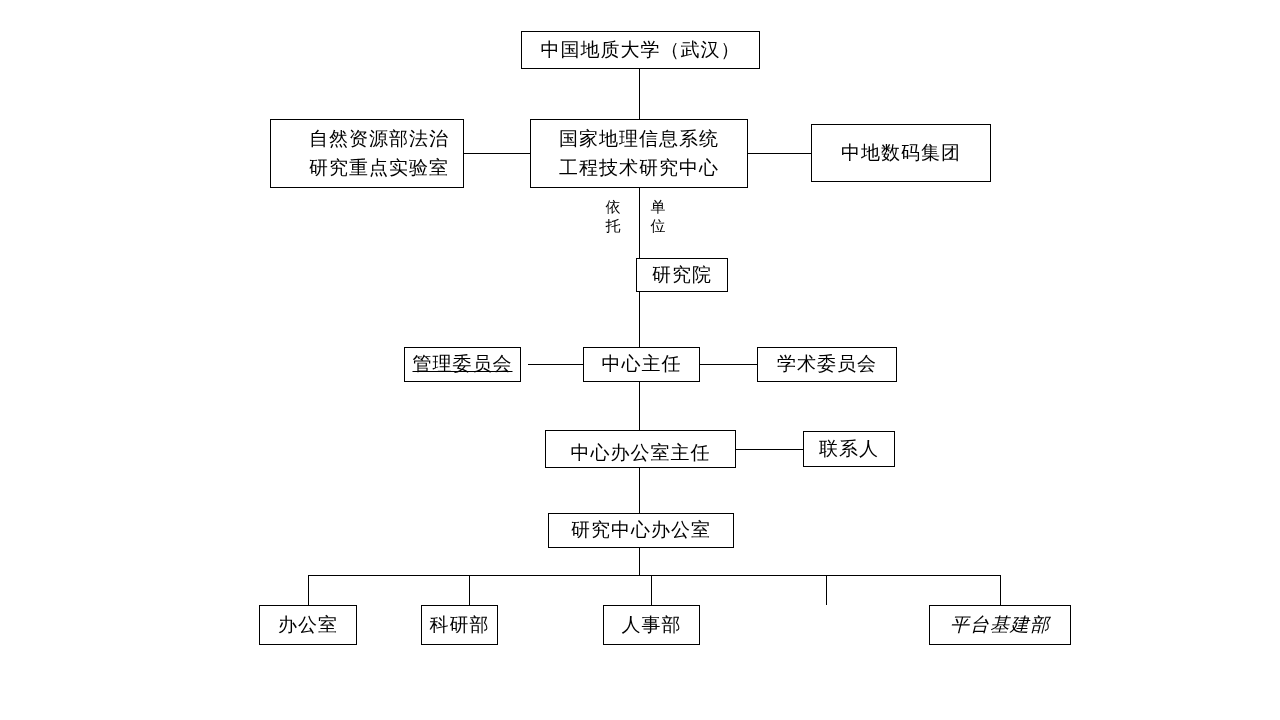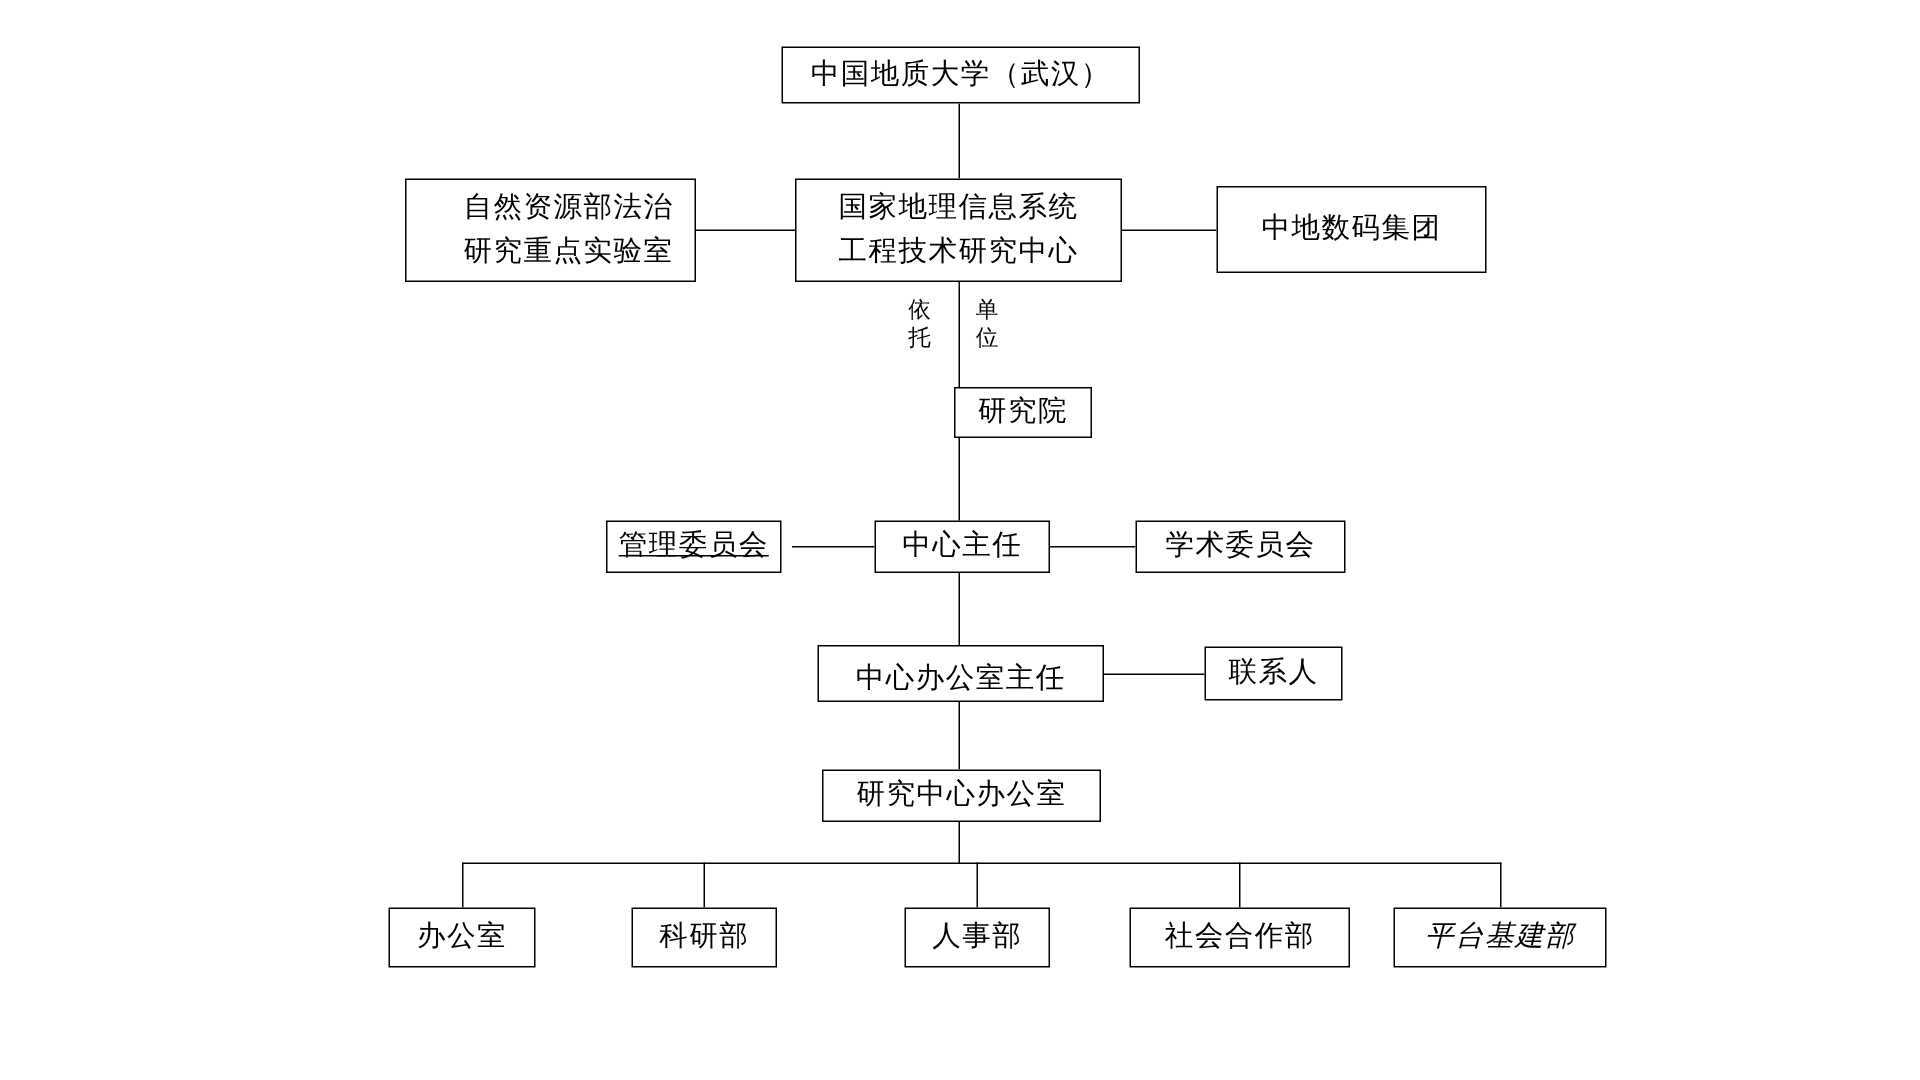--- a/index.html
+++ b/index.html
@@ -142,29 +142,26 @@
   </div>
 
   <div class="node" style="left:548px; top:513px; width:186px; height:35px;">
     <span class="ln">研究中心办公室</span>
   </div>
 
   <div class="node" style="left:259px; top:605px; width:98px; height:40px;">
     <span class="ln">办公室</span>
   </div>
 
-  <div class="node" style="left:421px; top:605px; width:97px; height:40px;text-align:right;">
+  <div class="node" style="left:421px; top:605px; width:77px; height:40px;text-align:right;">
     <span class="ln">科研部</span>
   </div>
 
   <div class="node" style="left:603px; top:605px; width:97px; height:40px;">
     <span class="ln">人事部</span>
   </div>
 
-  <div class="node" style="left:753px; top:605px; width:147px; height:40px;">
-    <span class="ln">社会合作部</span>
-  </div>
 
   <div class="node" style="left:929px; top:605px; width:142px; height:40px;font-style:italic;">
     <span class="ln">平台基建部</span>
   </div>
 
 </div>
 
 </body></html>

